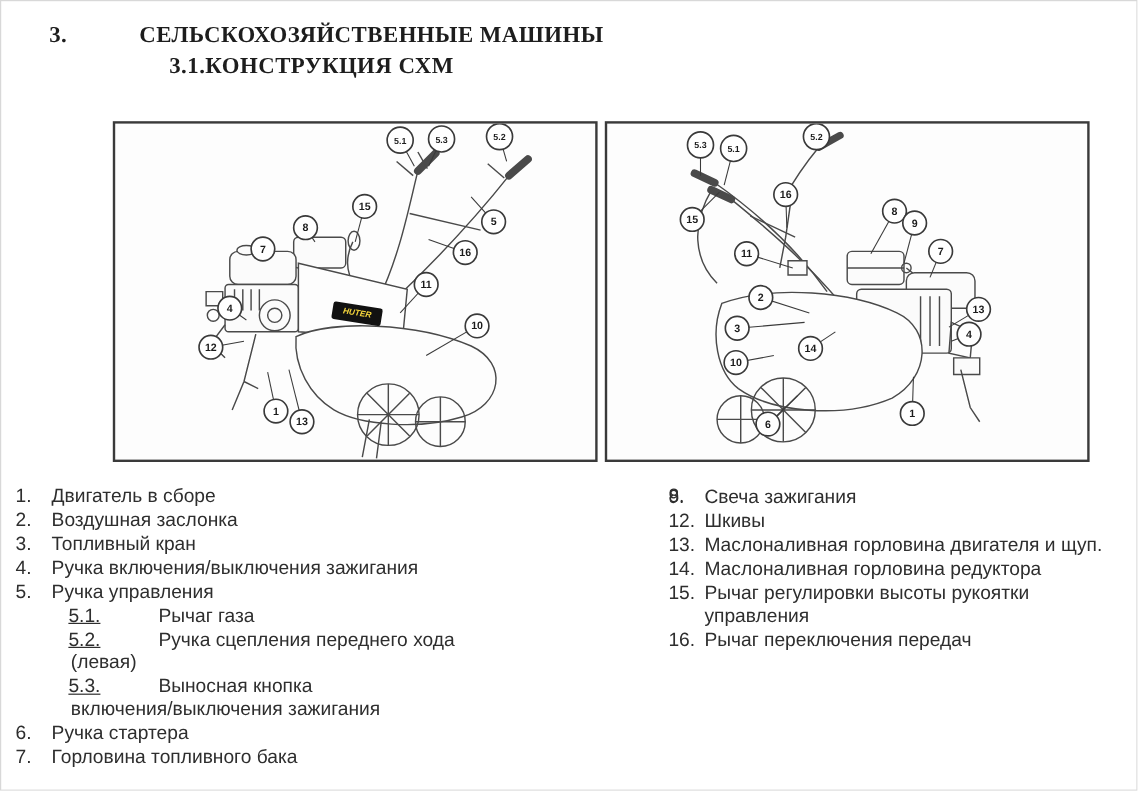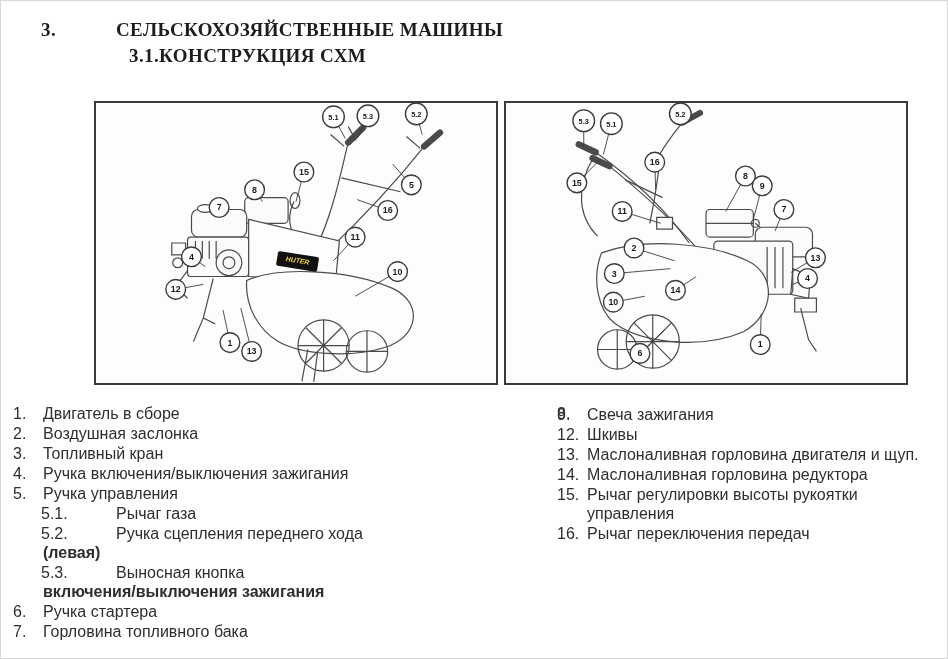--- a/index.html
+++ b/index.html
@@ -5,21 +5,21 @@
   html,body{margin:0;padding:0;background:#fff;}
   .page{
     position:relative;width:948px;height:659px;box-sizing:border-box;
     background:#ffffff;border:1px solid #d8d8d8;overflow:hidden;
     font-family:"Liberation Sans", sans-serif;color:#2e2e2e;
   }
   
   .hdr{display:flex;padding:16px 0 0 40px;font-family:"Liberation Serif", serif;
        font-weight:bold;color:#1d1d1d;font-size:19px;letter-spacing:.4px;line-height:26px;}
   .hdr .sec{width:75px;}
-  .hdr .t2{margin-left:13px;}
+  .hdr .t2{margin-left:25px;}
   
   .panels{position:absolute;left:93px;top:100px;display:flex;gap:6px;}
   .panel{margin:0;width:404px;height:284px;box-sizing:border-box;
          border:2px solid #3a3a3a;background:#fdfdfd;}
   .panel svg{display:block;width:100%;height:100%;}
   .art path,.art rect,.art circle,.art ellipse,.art line{vector-effect:non-scaling-stroke;}
   .leader{stroke:#3a3a3a;stroke-width:.9;}
   .callout-circle{fill:#ffffff;stroke:#3a3a3a;stroke-width:1.4;}
   .callout-text{font-family:"Liberation Sans",sans-serif;font-size:9px;font-weight:bold;
                 fill:#1c1c1c;text-anchor:middle;}
@@ -27,22 +27,22 @@
   .brand-text{font-family:"Liberation Sans",sans-serif;font-size:7px;font-weight:bold;
               font-style:italic;fill:#f3d43b;text-anchor:middle;}
   
   .parts{position:absolute;left:0;top:403px;display:flex;font-size:16px;line-height:19px;}
   .col{box-sizing:border-box;}
   .col-l{width:500px;padding-left:12px;}
   .col-r{width:404px;margin-left:44px;padding-left:12px;}
   .row{position:relative;padding-left:30px;margin-bottom:1px;}
   .row .num{position:absolute;left:0;top:0;width:28px;}
   .row.sub{padding-left:0;}
-  .row.sub .num{position:static;display:inline-block;width:75px;margin-left:28px;}
-  .row .cont{margin-left:30px;font-weight:bold;}
+  .row.sub .num{position:static;display:inline-block;width:75px;margin-left:44px;text-decoration:underline;}
+  .row .cont{margin-left:46px;}
 </style>
 </head>
 <body>
 
 <div class="page">
 
   <div class="hdr">
     <span class="sec">3.</span>
     <div class="titles">
       <div class="t1">СЕЛЬСКОХОЗЯЙСТВЕННЫЕ МАШИНЫ</div>

